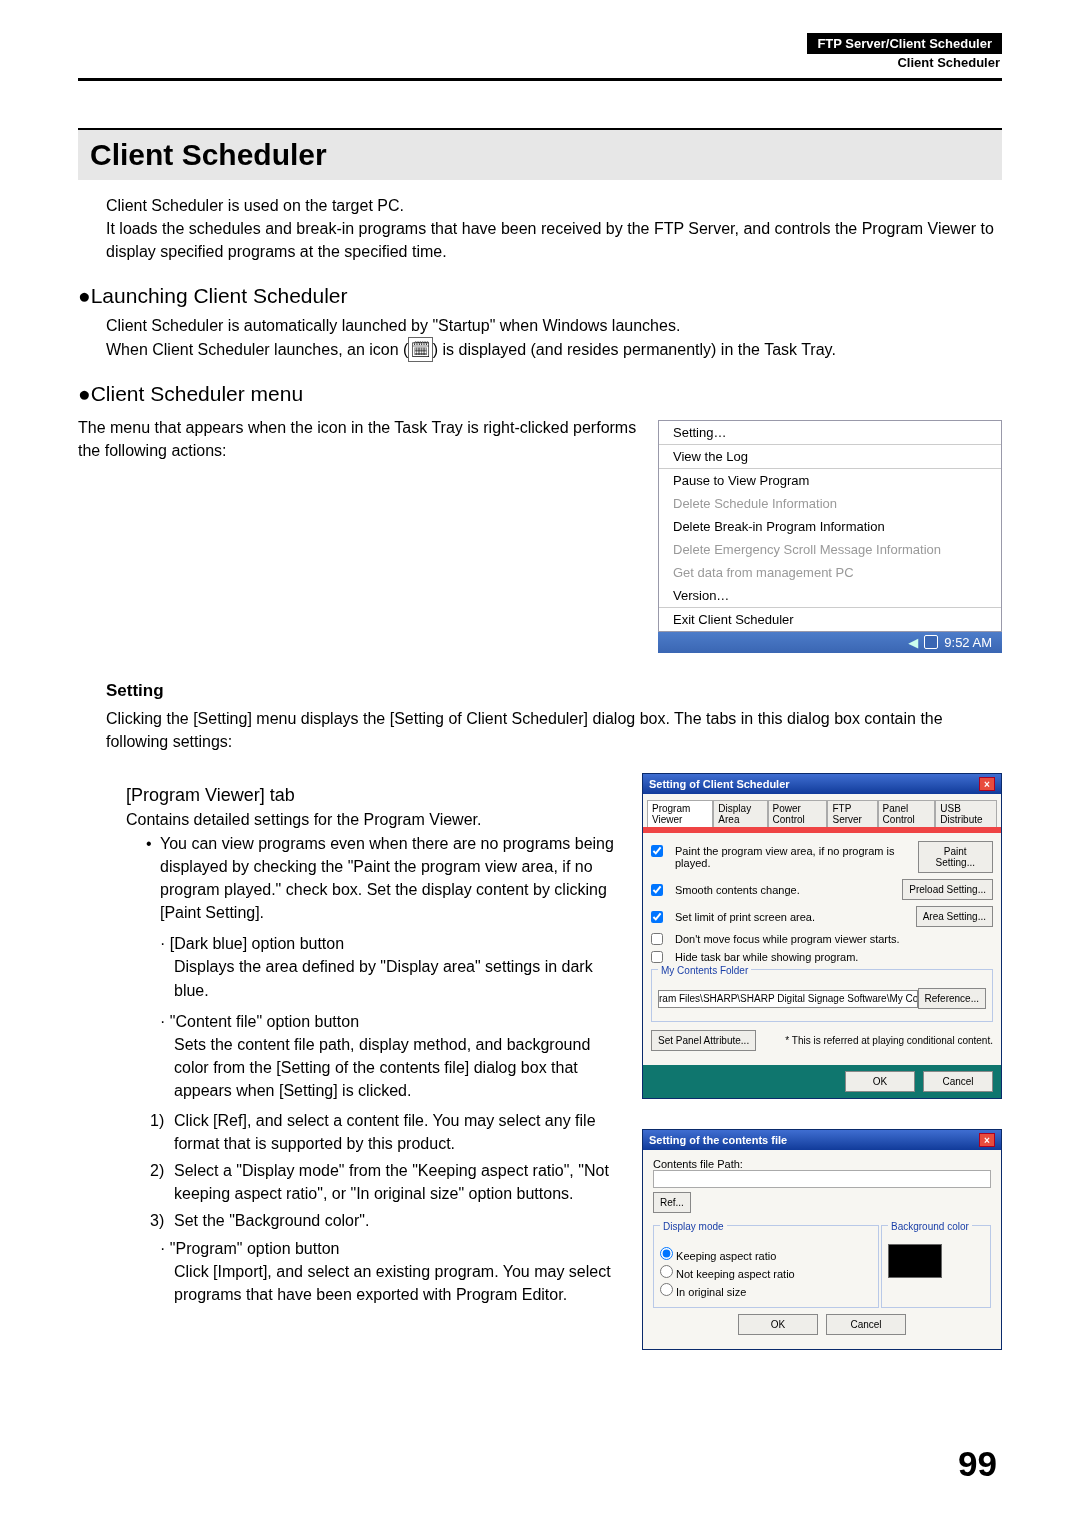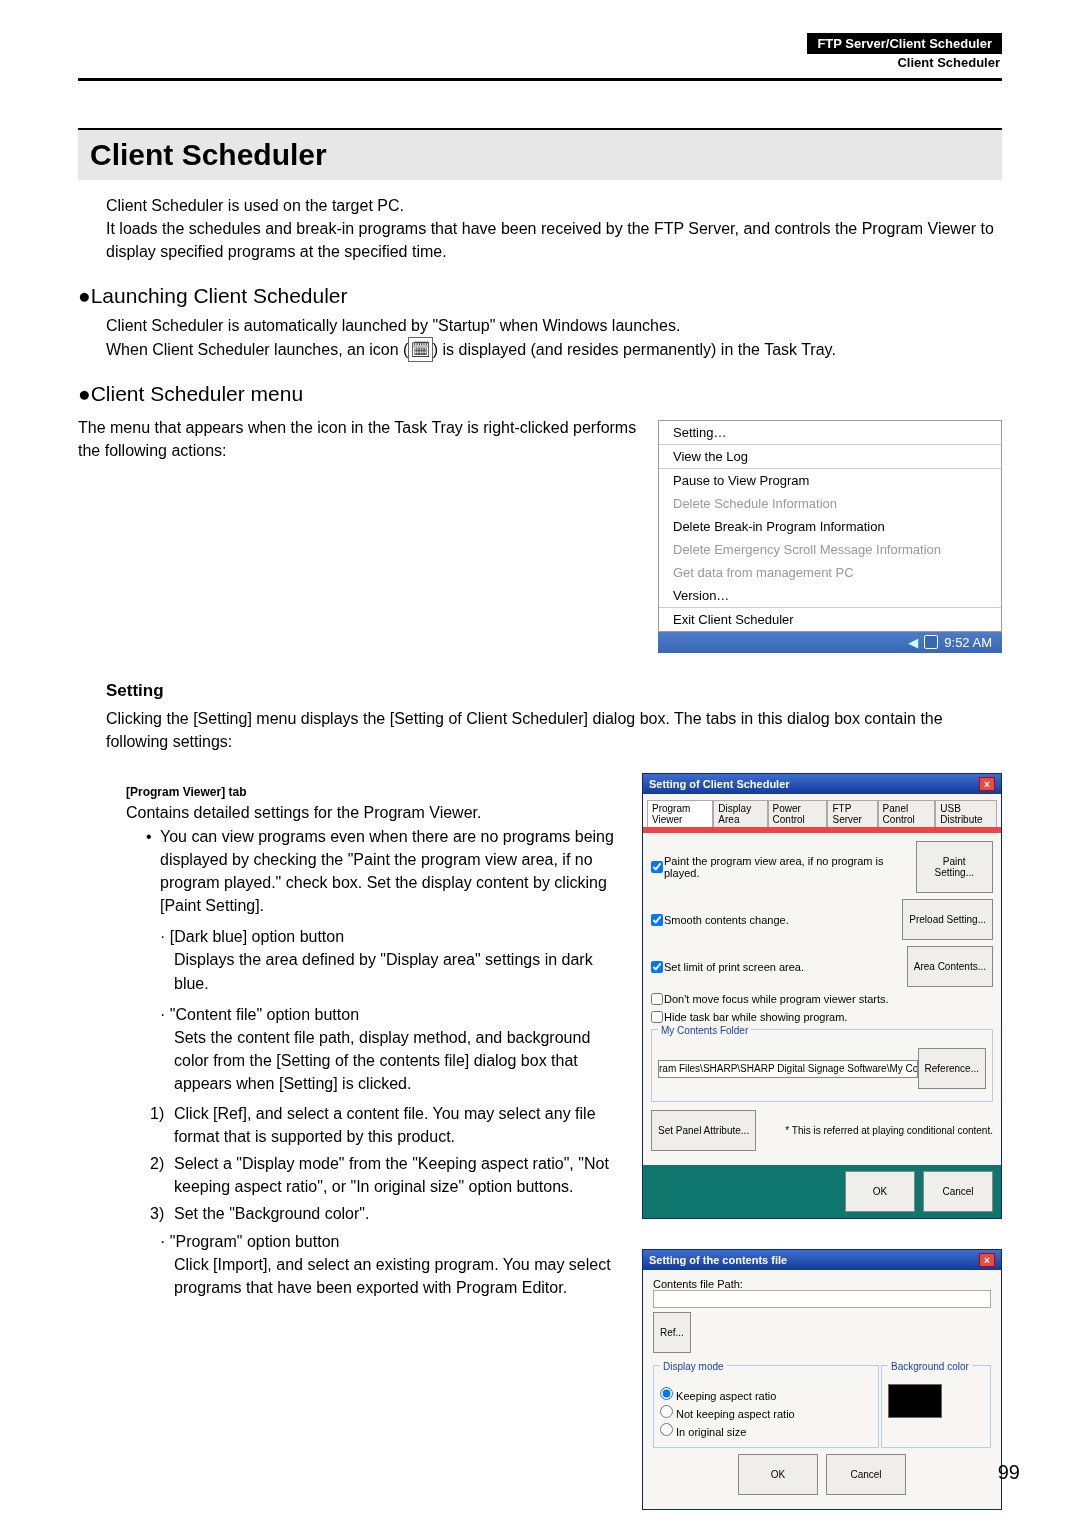--- a/index.html
+++ b/index.html
@@ -11,21 +11,21 @@
   .content{padding-top:128px}
   h1{font-size:30px;font-weight:900;background:#e7e7e7;border-top:2px solid #000;padding:8px 12px;margin-bottom:14px}
   .body{font-size:16px;line-height:1.45;margin-left:28px;margin-bottom:20px}
   h2{font-size:21px;font-weight:normal;margin:18px 0 6px 0}
   h2 .bullet{font-family:Arial}
   .submenu{margin-top:10px}
   .twocol{display:flex;gap:20px}
   .colL{flex:1}
   .colR{flex:0 0 auto}
   h3{font-size:17px;font-weight:bold;margin:28px 0 6px 28px}
-  h4{font-size:12px;font-weight:bold;margin:12px 0 2px 48px}
+  h4{font-size:18px;font-weight:normal;margin:12px 0 2px 48px}
   .p4{font-size:16px;line-height:1.45;margin-left:48px}
   .ul1{margin-left:68px;font-size:16px;line-height:1.45}
   .ul1 li{list-style:none;position:relative;padding-left:14px;margin-bottom:6px}
   .ul1 li::before{content:"•";position:absolute;left:0}
   .dotitem{margin-top:8px}
   .dottxt{display:block;padding-left:14px}
   .ol{margin-left:96px;font-size:16px;line-height:1.45}
   .ol li{margin-bottom:4px;list-style:none;position:relative}
   .ol li .num{position:absolute;left:-24px}
   .deep{margin-left:82px;font-size:16px;line-height:1.45}
@@ -38,33 +38,33 @@
   .tray span.ic{display:inline-block;width:14px;height:14px;background:#3a66b3;border:1px solid #fff;border-radius:2px}
   .tray span.arrow{color:#cfe}
   .dlg{width:360px;border:1px solid #0a2a6b;background:#0f766e;font-family:Arial;font-size:11px;margin-bottom:30px}
   .dlg .titlebar{background:linear-gradient(#3f6ed1,#113b9a);color:#fff;padding:3px 6px;font-weight:bold;display:flex;justify-content:space-between;align-items:center}
   .dlg .closebtn{width:16px;height:14px;background:#e84c3d;border:1px solid #a02;color:#fff;display:flex;align-items:center;justify-content:center;font-size:10px;font-weight:bold}
   .dlg .tabs{display:flex;padding:6px 4px 0 4px;gap:0;font-size:10px;border-bottom:6px solid #ef4444;background:#f7f6f2}
   .dlg .tab{padding:2px 4px;border:1px solid #aaa;border-bottom:none;background:#efeeea}
   .dlg .tab.active{background:#fff}
   .dlg .pane{padding:8px;background:#f7f6f2}
   .dlg .row{display:flex;align-items:center;justify-content:space-between;margin-bottom:6px}
-  .dlg .row label{display:flex;align-items:center;gap:1px}
+  .dlg .row label{display:flex;align-items:flex-start;gap:12px}
   .dlg .row input[type=checkbox]{width:12px;height:12px}
-  .dlg button{font-size:10px;padding:14px 6px;background:#efeeea;border:1px solid #888}
+  .dlg button{font-size:10px;padding:4px 6px;background:#efeeea;border:1px solid #888}
   .dlg .grp{border:1px solid #b9c9e8;padding:6px;margin-top:4px}
   .dlg .grp .gt{color:#1a3fa8;font-size:10px;position:relative;top:-12px;background:#f7f6f2;padding:0 3px}
   .dlg .btm{display:flex;justify-content:flex-end;gap:8px;padding:6px 8px}
   .dlg2 .pane{padding:8px 10px}
   .dlg2 .path{border:1px solid #aaa;height:18px;background:#fff;margin-bottom:4px}
   .dlg2 .refrow{display:flex;justify-content:flex-start;margin-bottom:8px}
   .radiolist label{display:block;margin:3px 0}
   .swatch{width:54px;height:34px;background:#000;border:1px solid #666}
   .iconimg{display:inline-block;border:1px solid #666;padding:0 1px;background:#fff}
-  .pnum{position:absolute;bottom:40px;right:60px;font-size:20px;font-weight:400}
+  .pnum{position:absolute;bottom:40px;right:83px;font-size:35px;font-weight:700}
 </style>
 </head>
 <body>
 
 <div class="topbar">
   <span class="chap">FTP Server/Client Scheduler</span>
   <div class="sub">Client Scheduler</div>
 </div>
 <div class="rule"></div>
 
@@ -172,21 +172,21 @@
                 <input type="checkbox" checked="" style="">
                 <span>Smooth contents change.</span>
               </label>
             <button>Preload Setting...</button>
           </div>
           <div class="row">
             <label>
                 <input type="checkbox" checked="" style="">
                 <span>Set limit of print screen area.</span>
               </label>
-            <button>Area Contents...</button>
+            <button>Area Setting...</button>
           </div>
           <div class="row">
               <label>
                 <input type="checkbox" style="">
                 <span>Don't move focus while program viewer starts.</span>
               </label>
             </div>
           <div class="row">
               <label>
                 <input type="checkbox" style="">

